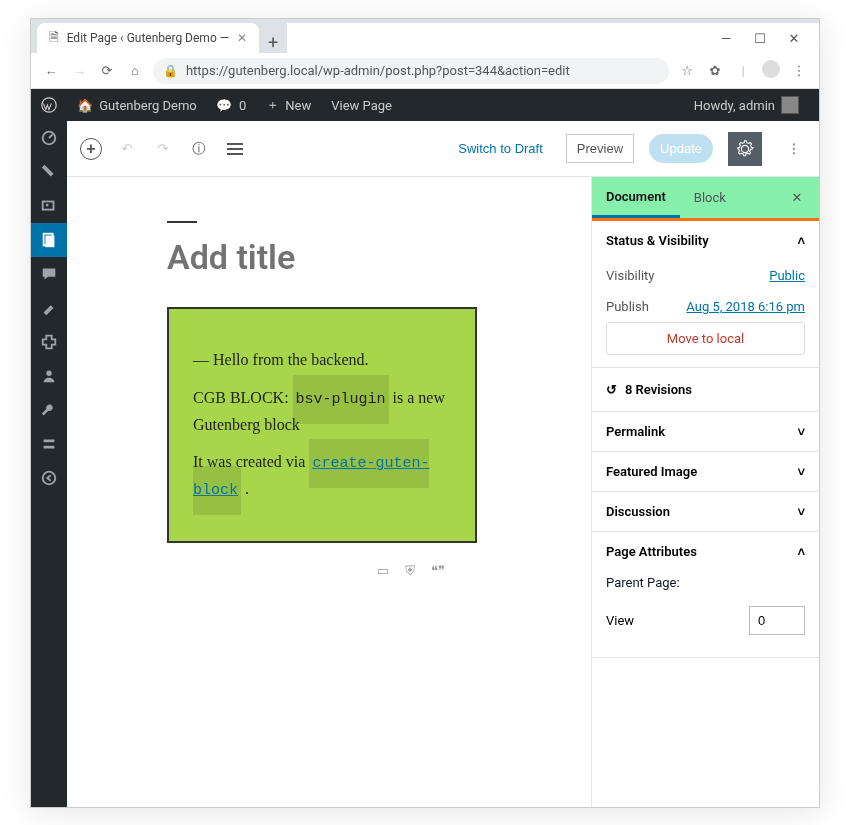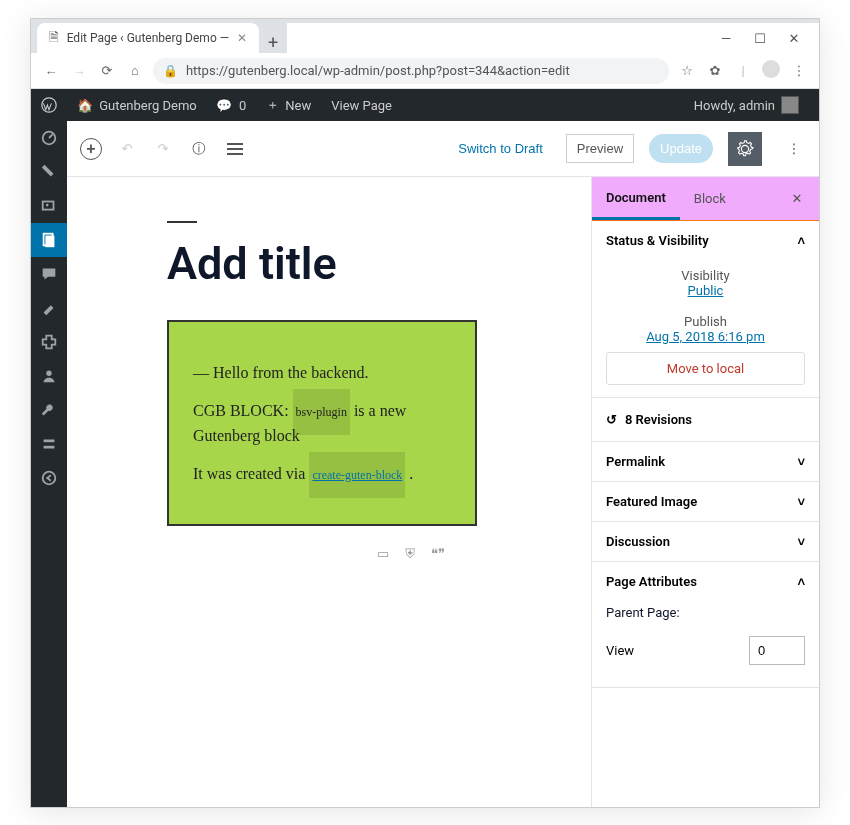--- a/index.html
+++ b/index.html
@@ -112,47 +112,47 @@
   .edbar .right { margin-left:auto; display:flex; align-items:center; gap:15px;}
   .link-btn { color:#0073aa; background:none; border:none; cursor:pointer; font-size:13px; padding:6px 8px;}
   .btn { border:1px solid #ccc; background:#fff; padding:6px 10px; color:#555; font-size:13px; cursor:pointer;}
   .btn.primary { background:#0085ba; border-color:#0073aa; color:#fff;border-radius:14px; }
   .btn.primary.dis { background:#bfe0f0; border-color:#bfe0f0; color:#fff; }
   .sq-btn { width:34px; height:34px; background:#555d66; color:#fff; display:flex; align-items:center; justify-content:center; border:none; cursor:pointer;}
   .sq-btn.ghost { background:transparent; color:#555;}
   
   .ed-main { flex:1; display:flex; min-height:0; }
   .canvas { flex:1; overflow:auto; padding: 24px 40px 40px 100px;}
-  .title-placeholder { color:#0f172a; font-weight:600; font-size:45px; margin:20px 0 30px; }
+  .title-placeholder { color:#737373; font-weight:600; font-size:34px; margin:20px 0 30px; }
   .title-placeholder::before{content:""; display:block; width:30px; border-top:2px solid #333; margin-bottom:14px;}
   .block {
     background:#a7d64a;
     border:2px solid #333;
     padding: 26px 24px;
     width: 310px;
     font-family: Georgia, 'Times New Roman', serif;
     color:#222;
     font-size:16px;
     line-height:1.6;
   }
   .block p { margin: 12px 0; }
-  .code-sm { font-family: Liberation Serif, serif; font-size:12px; background:rgba(0,0,0,.1); padding:16px 3px; }
+  .code-sm { font-family: Liberation Mono, monospace; font-size:15px; background:rgba(0,0,0,.1); padding:16px 3px; }
   .code-link { color:#0073aa; text-decoration:underline; }
   .toolbox { display:flex; gap:16px; color:#999; margin:20px 0 0 210px;}
   
   .inspector { width:228px; border-left:1px solid #e2e4e7; background:#fff; display:flex; flex-direction:column; font-size:13px;}
-  .ins-tabs { display:flex; align-items:center; height:44px; background:#f0abfc; border-bottom:1px solid #f97316; padding: 0 6px 0 0;}
+  .ins-tabs { display:flex; align-items:center; height:44px; background:#86efac; border-bottom:3px solid #f97316; padding: 0 6px 0 0;}
   .ins-tab { padding:0 14px; height:100%; display:flex; align-items:center; color:#555; cursor:pointer;}
   .ins-tab.active { border-bottom:3px solid #0073aa; font-weight:600; color:#111;}
   .ins-tabs .close { margin-left:auto; width:32px; text-align:center; color:#555; cursor:pointer;}
   .panel { border-bottom:1px solid #e2e4e7; }
   .panel-h { display:flex; align-items:center; padding:12px 14px; font-weight:600; cursor:pointer;}
   .panel-h .chev { margin-left:auto; }
   .panel-body { padding: 0 14px 12px; }
-  .row { display:flex; align-items:center; justify-content:space-between; padding:8px 0; color:#555;flex-direction:column;}
+  .row { display:flex; align-items:center; justify-content:space-between; padding:8px 0; color:#555;}
   .linkish { color:#0073aa; text-decoration:underline; cursor:pointer;}
   .trash-btn { display:block; width:100%; text-align:center; padding:8px 0; color:#c0392b; border:1px solid #ddd; border-radius:3px; cursor:pointer;}
   .rev { display:flex; align-items:center; gap:8px; padding:14px; cursor:pointer; font-weight:600;}
   select, input[type=number] { border:1px solid #bbb; background:#fff; font-size:13px; padding:6px 8px;}
   select { width:100%; }
   .order-row { display:flex; align-items:center; justify-content:space-between; padding:10px 0;}
   input[type=number]{ width:56px; text-align:left;}
 </style>
 </head>
 <body>

